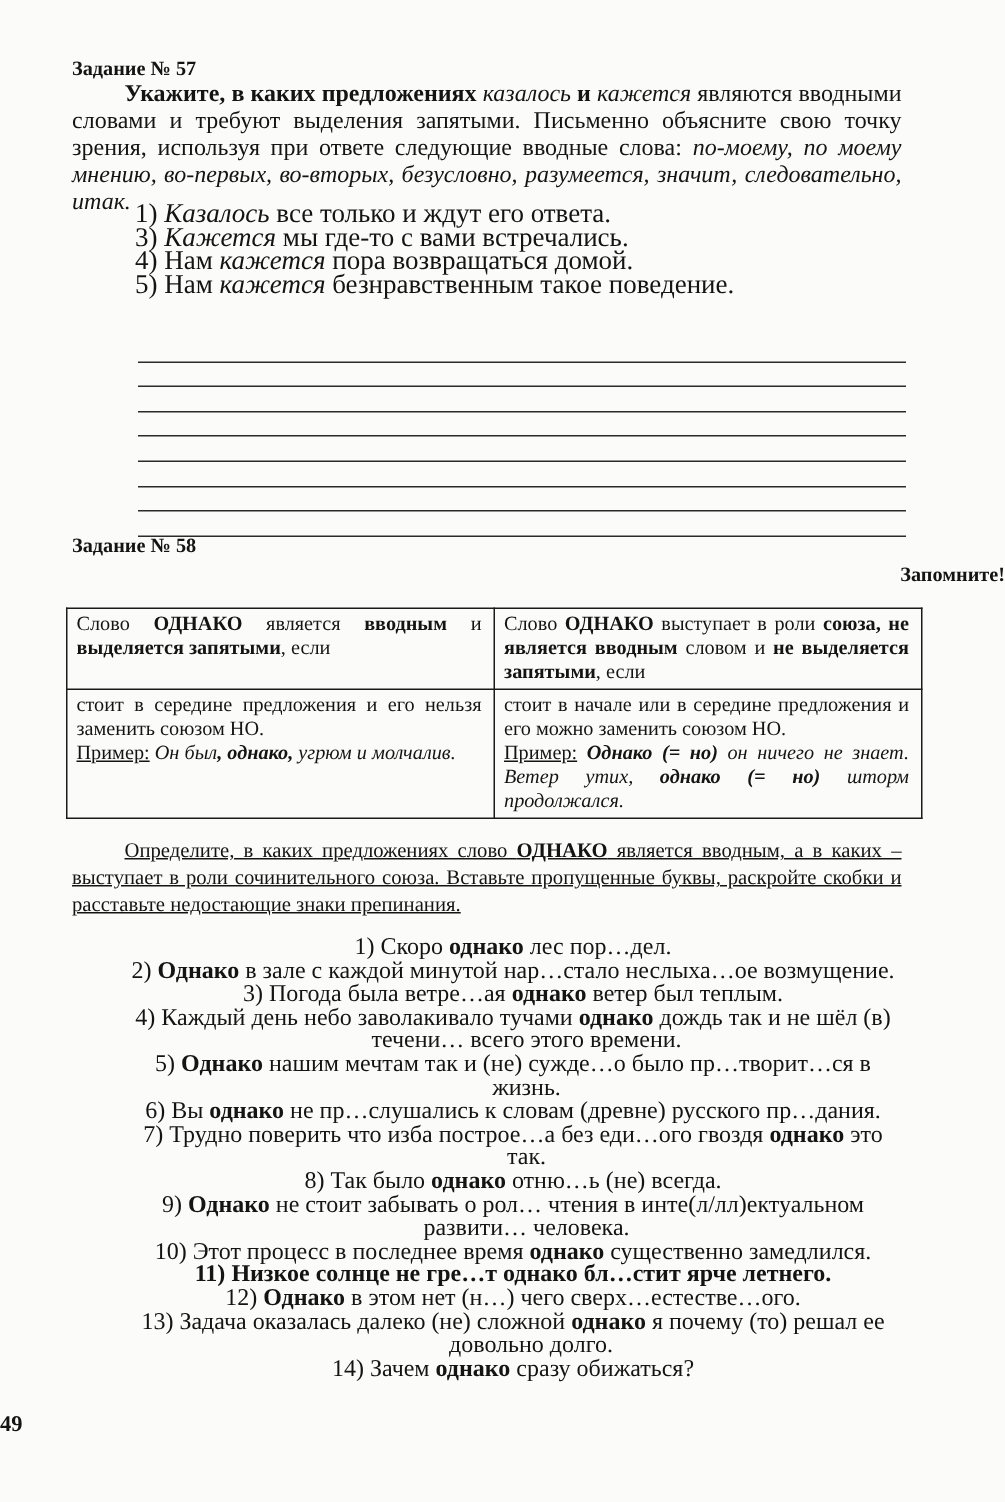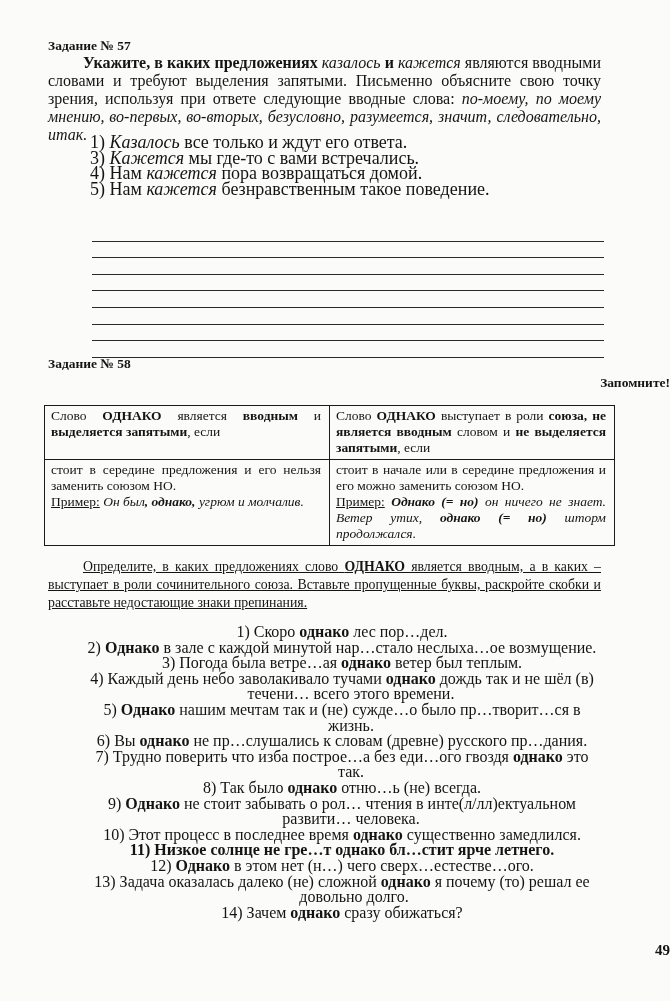--- a/index.html
+++ b/index.html
@@ -14,21 +14,21 @@
   .para b { font-weight: bold; }
   ol.items { position: absolute; margin: 0; padding: 0; list-style: none; font-size: 18px; line-height: 15.5px; }
   ol.items li { margin: 0; padding-left: 18px; text-indent: -18px; }
   .lines { position: absolute; left: 92px; top: 225px; width: 512px; }
   .line { height: 15.6px; border-bottom: 1.5px solid #2a2a2a; }
   .remember { position: absolute; left: 0; width: 670px; top: 375px; text-align: right; font-weight: bold; font-size: 13.5px; }
   table.rule { position: absolute; left: 44px; top: 405px; width: 571px; border-collapse: collapse; font-size: 13.5px; line-height: 16px; }
   table.rule td { border: 1.5px solid #1a1a1a; vertical-align: top; padding: 2px 8px 3px 6px; text-align: justify; width: 50%; }
   .u { text-decoration: underline; }
   .i { font-style: italic; }
-  .pageno { position: absolute; left: 0; width: 670px; top: 942px; text-align: right; font-size: 15px; font-weight: bold; }
+  .pageno { position: absolute; left: 0; width: 670px; top: 942px; text-align: left; font-size: 15px; font-weight: bold; }
 </style>
 </head>
 <body>
 
 <div class="page">
 
   <div class="task-title" style="top:38px;">Задание № 57</div>
 
   <div class="para" style="top:54px;"><b>Укажите, в каких предложениях </b><b class="i" style="font-weight:normal;">казалось</b><b> и </b><b class="i" style="font-weight:normal;">кажется</b><b style="font-weight:normal;"> являются вводными словами и требуют выделения запятыми. Письменно объясните свою точку зрения, используя при ответе следующие вводные слова: </b><span class="i">по-моему, по моему мнению, во-первых, во-вторых, безусловно, разумеется, значит, следовательно, итак.</span></div>
 

